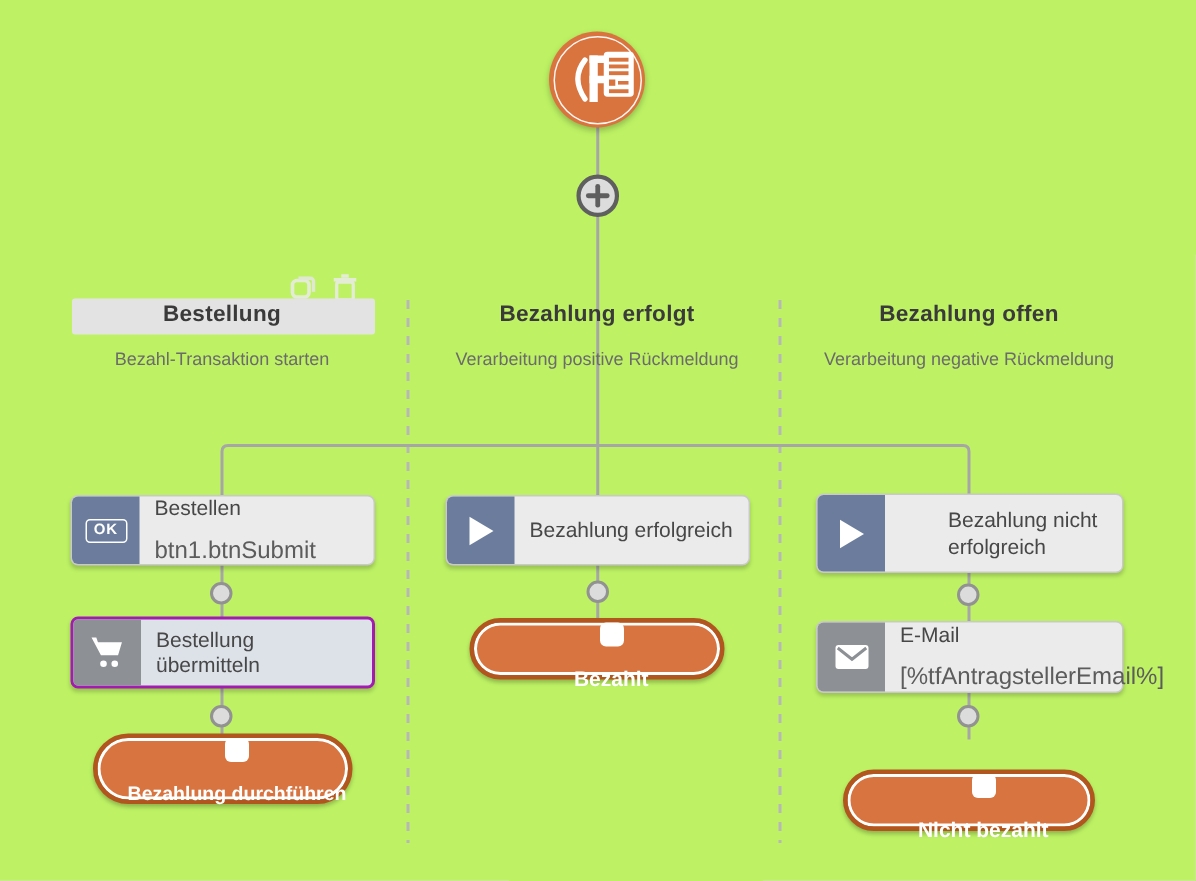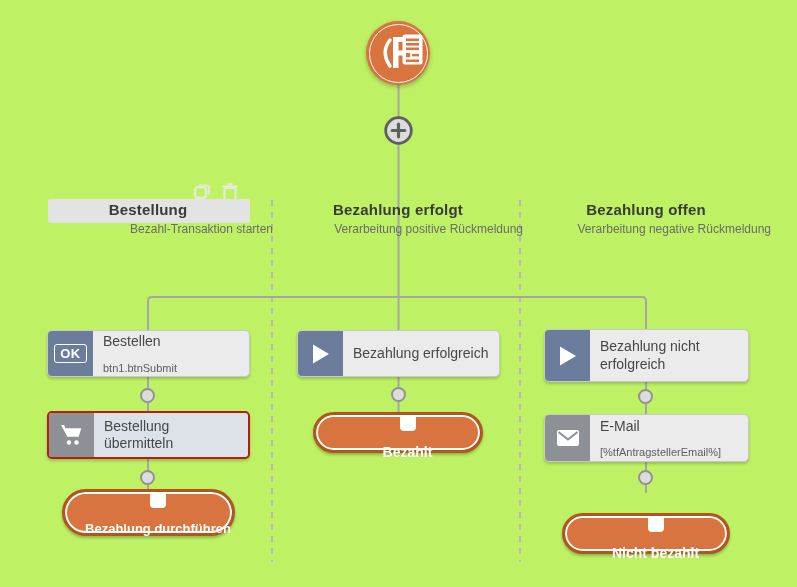--- a/index.html
+++ b/index.html
@@ -25,41 +25,41 @@
   
   .plus-btn{position:absolute;left:383px;top:115px;width:31px;height:31px;z-index:3;}
 
   
   .ghost-toolbar{position:absolute;left:192px;top:182px;display:flex;gap:9px;z-index:2;opacity:.85;}
 
   
   .col-header{position:absolute;top:201px;width:250px;text-align:center;z-index:2;}
   .col-header .hl{position:absolute;left:25px;top:-2px;width:202px;height:24px;background:#e3e3e3;border-radius:2px;z-index:-1;}
   .col-title{font-size:15px;font-weight:bold;color:#3a3a3a;letter-spacing:.2px;}
-  .col-sub{font-size:12px;color:#6b6b6b;margin-top:4px;text-align:right;}
+  .col-sub{font-size:12px;color:#6b6b6b;margin-top:14px;}
 
   
   .card{
     position:absolute;display:flex;align-items:stretch;z-index:2;
     background:#ebebeb;border:1px solid #c9c9c9;border-radius:5px;
     box-shadow:0 2px 3px rgba(0,0,0,.2);box-sizing:border-box;
   }
-  .card.selected{border:2px solid #b91c1c;background:#dde2e9;}
+  .card.selected{border:2px solid #a21caf;background:#dde2e9;}
   .iconblock{
     width:45px;flex:0 0 45px;border-radius:4px 0 0 4px;
     display:flex;align-items:center;justify-content:center;
   }
   .iconblock.slate{background:#6b7c9c;}
   .iconblock.grey{background:#8d9094;}
   .cardtext{flex:1;display:flex;flex-direction:column;justify-content:center;padding:0 10px;min-width:0;}
   .cardtitle{font-size:14px;color:#474747;line-height:1.22;}
-  .cardsub{font-size:11px;color:#5c5c5c;margin-top:11px;}
+  .cardsub{font-size:16px;color:#5c5c5c;margin-top:11px;}
   .okbadge{
     border:1.5px solid #fff;border-radius:3px;color:#fff;
-    font-size:13px;font-weight:bold;letter-spacing:.5px;padding:2px 5px;line-height:1;
+    font-size:10px;font-weight:bold;letter-spacing:.5px;padding:2px 5px;line-height:1;
   }
 
   
   .pill{
     position:absolute;display:flex;align-items:center;z-index:2;box-sizing:border-box;
     background:#d8743f;border:3px solid #b2561f;border-radius:999px;
     box-shadow:inset 0 0 0 2px #ffffff,0 2px 3px rgba(0,0,0,.25);
     padding-left:19px;gap:13px;flex-direction:column;
   }
   .pillsquare{width:16px;height:16px;background:#fff;border-radius:4px;flex:0 0 16px;}
@@ -192,21 +192,21 @@
     </div>
   </div>
 
   <div class="port" style="left:391px;top:387px;"></div>
 
   <div class="pill" style="left:313px;top:412px;width:170px;height:41px;">
     <div class="pillsquare"></div>
     <div class="pilllabel" style="font-size:14px;">Bezahlt</div>
   </div>
 
-  <div class="card" style="left:544px;top:329px;width:205px;height:53px;">
+  <div class="card" style="left:544px;top:329px;width:205px;height:53px;gap:32px;">
     <div class="iconblock slate">
       <svg width="20" height="22" viewBox="0 0 20 22">
           <path d="M2 1.5 L18 11 L2 20.5 Z" fill="#ffffff"></path>
         </svg>
     </div>
     <div class="cardtext">
       <div class="cardtitle">Bezahlung nicht erfolgreich</div>
     </div>
   </div>
 

